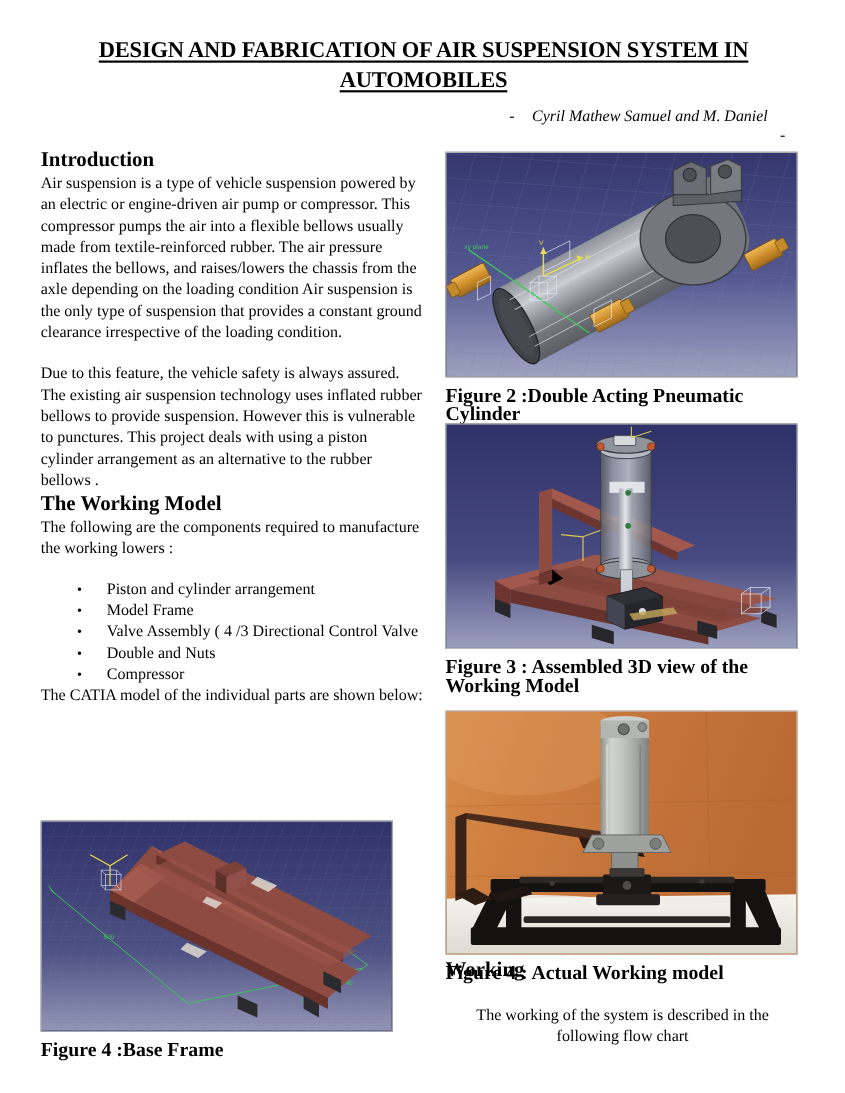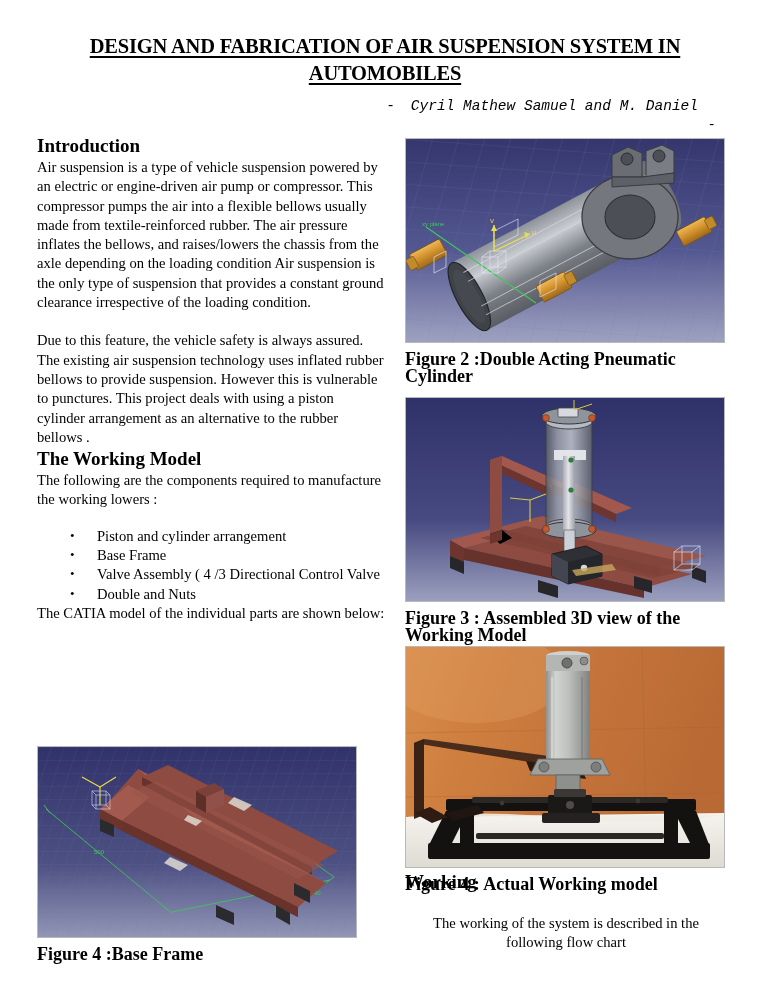--- a/index.html
+++ b/index.html
@@ -31,21 +31,20 @@
     text-decoration: underline;
     text-underline-offset: 3px;
   }
   .byline-row {
     margin-top: 10px;
     text-align: right;
     padding-right: 34px;
     font-style: italic;
     font-size: 14.5px;
     line-height: 18px;
-    font-family: Liberation Mono, monospace;
   }
   .byline-dash {
     display: inline-block;
     margin-right: 16px;
     font-style: normal;
   }
   .byline-trailing {
     text-align: right;
     padding-right: 18px;
     font-size: 14.5px;
@@ -109,21 +108,21 @@
   .figure-frame svg { display: block; }
   .fig-caption {
     font-weight: bold;
     font-size: 18px;
     line-height: 17px;
     margin-top: 8px;
   }
 
   .fig1-wrap { position: absolute; left: 37px; top: 746px; width: 320px; }
   .fig2-wrap { position: absolute; left: 0px;  top: 4px;   width: 320px; }
-  .fig3-wrap { position: absolute; left: 0px;  top: 251px; width: 320px; margin-top: 12px; }
+  .fig3-wrap { position: absolute; left: 0px;  top: 251px; width: 320px; }
   .fig4-wrap { position: absolute; left: 0px;  top: 512px; width: 320px; }
   .working-wrap { position: absolute; left: 0px; top: 736px; width: 322px; }
   .working-wrap h2 { margin-bottom: 0; }
   .working-wrap p { margin-top: 21px; text-align: center; }
 </style>
 </head>
 <body>
 
 <div class="page">
 
@@ -140,23 +139,24 @@
     <h2 class="section-heading">Introduction</h2>
     <p class="body-text">Air suspension is a type of vehicle suspension powered by an electric or engine-driven air pump or compressor. This compressor pumps the air into a flexible bellows usually made from textile-reinforced rubber. The air pressure inflates the bellows, and raises/lowers  the chassis from the axle depending on the loading condition Air suspension is the only type of suspension that provides a constant ground clearance irrespective of the loading condition.</p>
     <p class="body-text">Due to this feature, the vehicle safety is always assured. The existing air suspension technology uses inflated rubber bellows to provide suspension. However this is vulnerable to punctures. This project deals with using a piston cylinder arrangement as an alternative to the rubber bellows .</p>
 
     <h2 class="section-heading sec-gap-top">The Working Model</h2>
 
     <p class="body-text para-gap">The following are the components required to manufacture the working lowers :</p>
 
     <ul class="components">
       <li>Piston and cylinder arrangement</li>
-      <li>Base Frame</li>
+      <li>Model Frame</li>
       <li>Valve Assembly ( 4 /3 Directional Control Valve</li>
       <li>Double and Nuts</li>
+      <li>Compressor</li>
     </ul>
 
     <p class="body-text para-gap">The CATIA model of the individual parts are shown below:</p>
   </div>
 
   <div class="fig1-wrap figure">
     <div class="figure-frame">
       <svg width="318" height="190" viewBox="0 0 318 190" xmlns="http://www.w3.org/2000/svg" role="img">
         <defs>
           <linearGradient id="bg1" x1="0" y1="0" x2="0" y2="1">

